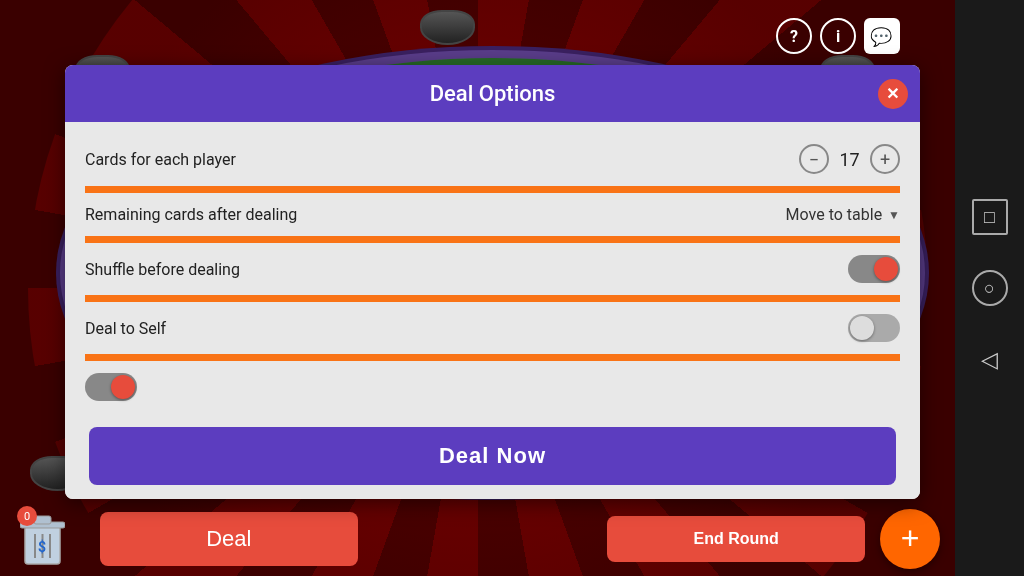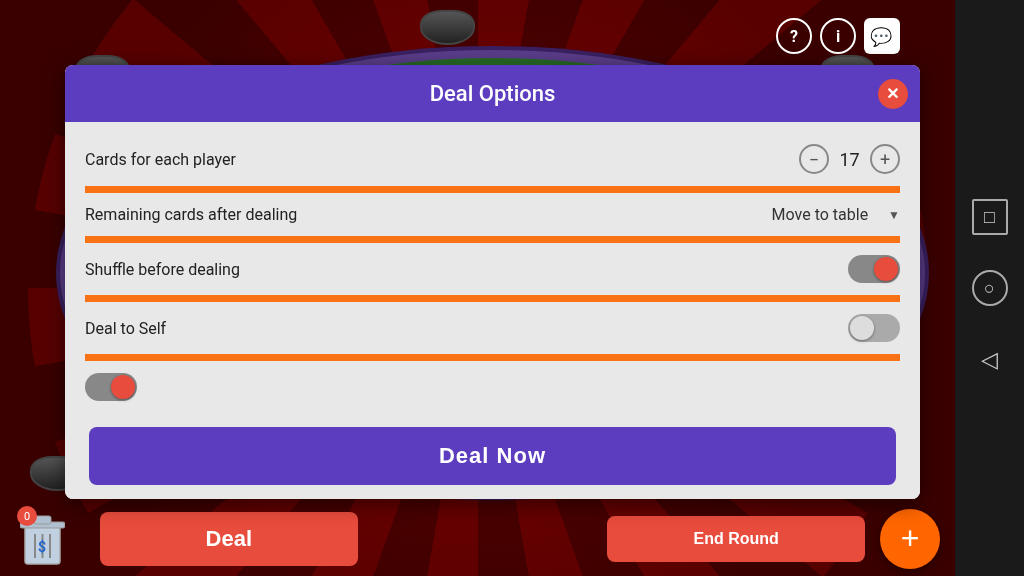--- a/index.html
+++ b/index.html
@@ -186,21 +186,21 @@
     .counter-value {
       font-size: 18px;
       color: #222;
       min-width: 25px;
       text-align: center;
     }
 
     .dropdown-control {
       display: flex;
       align-items: center;
-      gap: 20px;
+      gap: 6px;
       font-size: 16px;
       color: #333;
       cursor: pointer;
     }
 
     .dropdown-arrow {
       font-size: 12px;
       color: #555;
     }
 
@@ -299,21 +299,21 @@
 
     .deal-btn {
       flex: 1;
       max-width: 280px;
       background: #e74c3c;
       color: white;
       border: none;
       border-radius: 8px;
       padding: 14px;
       font-size: 22px;
-      font-weight: bold;
+      font-weight: normal;
       cursor: pointer;
       margin-left: 20px;
     }
 
     .spacer { flex: 1; }
 
     .end-round-btn {
       flex: 1;
       max-width: 280px;
       background: #e74c3c;

